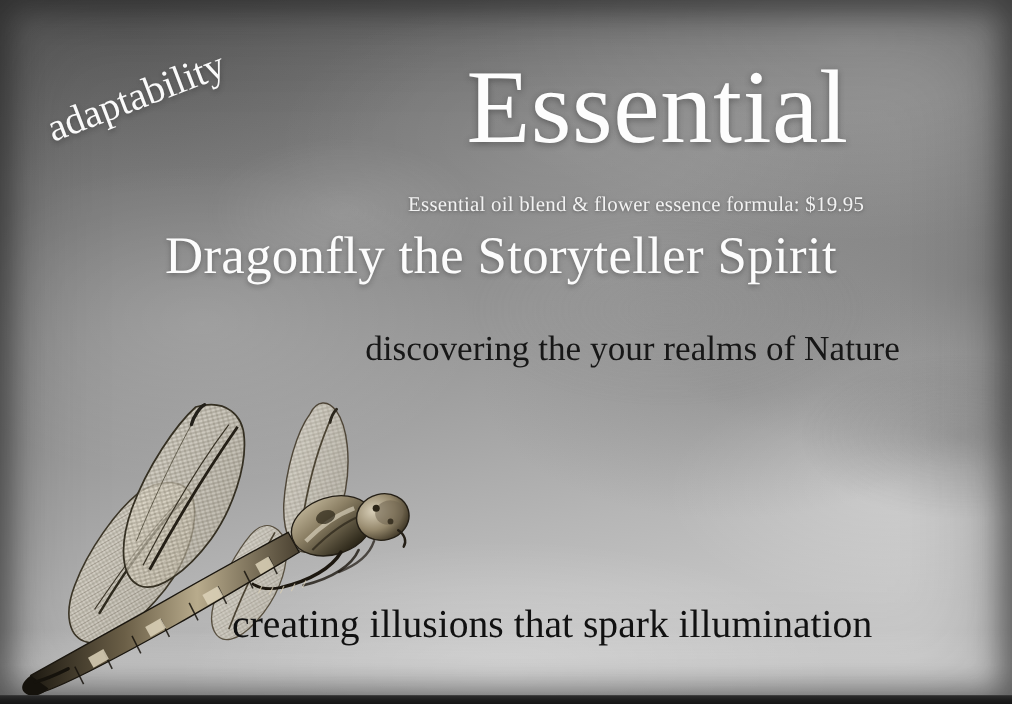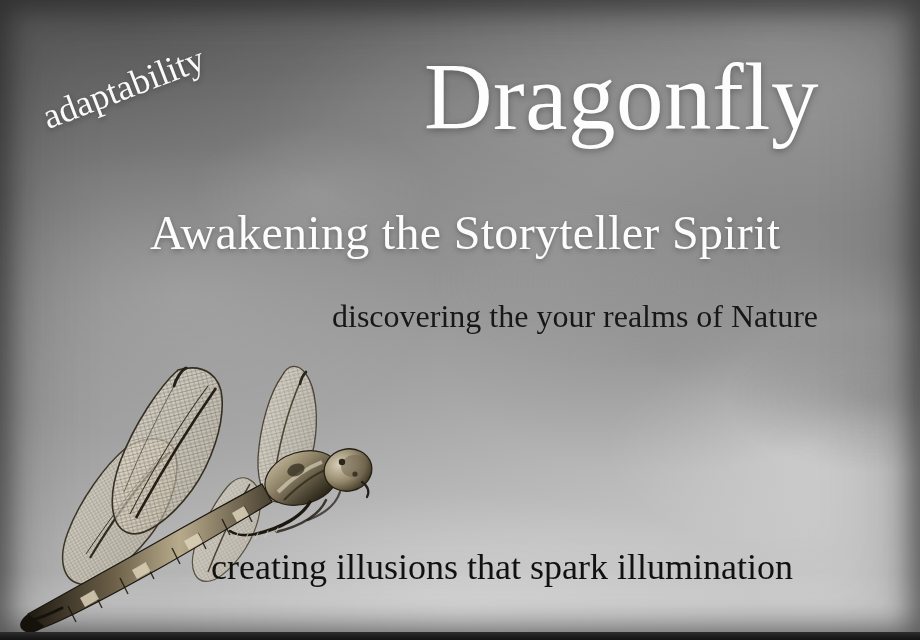--- a/index.html
+++ b/index.html
@@ -264,19 +264,20 @@
         <path d="M268 176 l-3 6"></path>
           <path d="M258 179 l-3 6"></path>
           <path d="M248 181 l-3 6"></path>
         <path d="M238 182 l-3 6"></path>
           <path d="M228 181 l-3 6"></path>
       </g>
     </g>
   </svg>
 
   <div class="txt" id="keyword-adaptability">adaptability</div>
-  <div class="txt" id="title">Dragonfly</div>
-  <div class="txt" id="headline">Awakening the Storyteller Spirit</div>
+  <div class="txt" id="title">Essential</div>
+  <div class="txt" id="tagline">Essential oil blend &amp; flower essence formula: $19.95</div>
+  <div class="txt" id="headline">Dragonfly the Storyteller Spirit</div>
   <div class="txt" id="line-discovering">discovering the your realms of Nature</div>
   <div class="txt" id="line-creating">creating illusions that spark illumination</div>
 
   <div id="bottom-border"></div>
 </div>
 
 </body></html>

